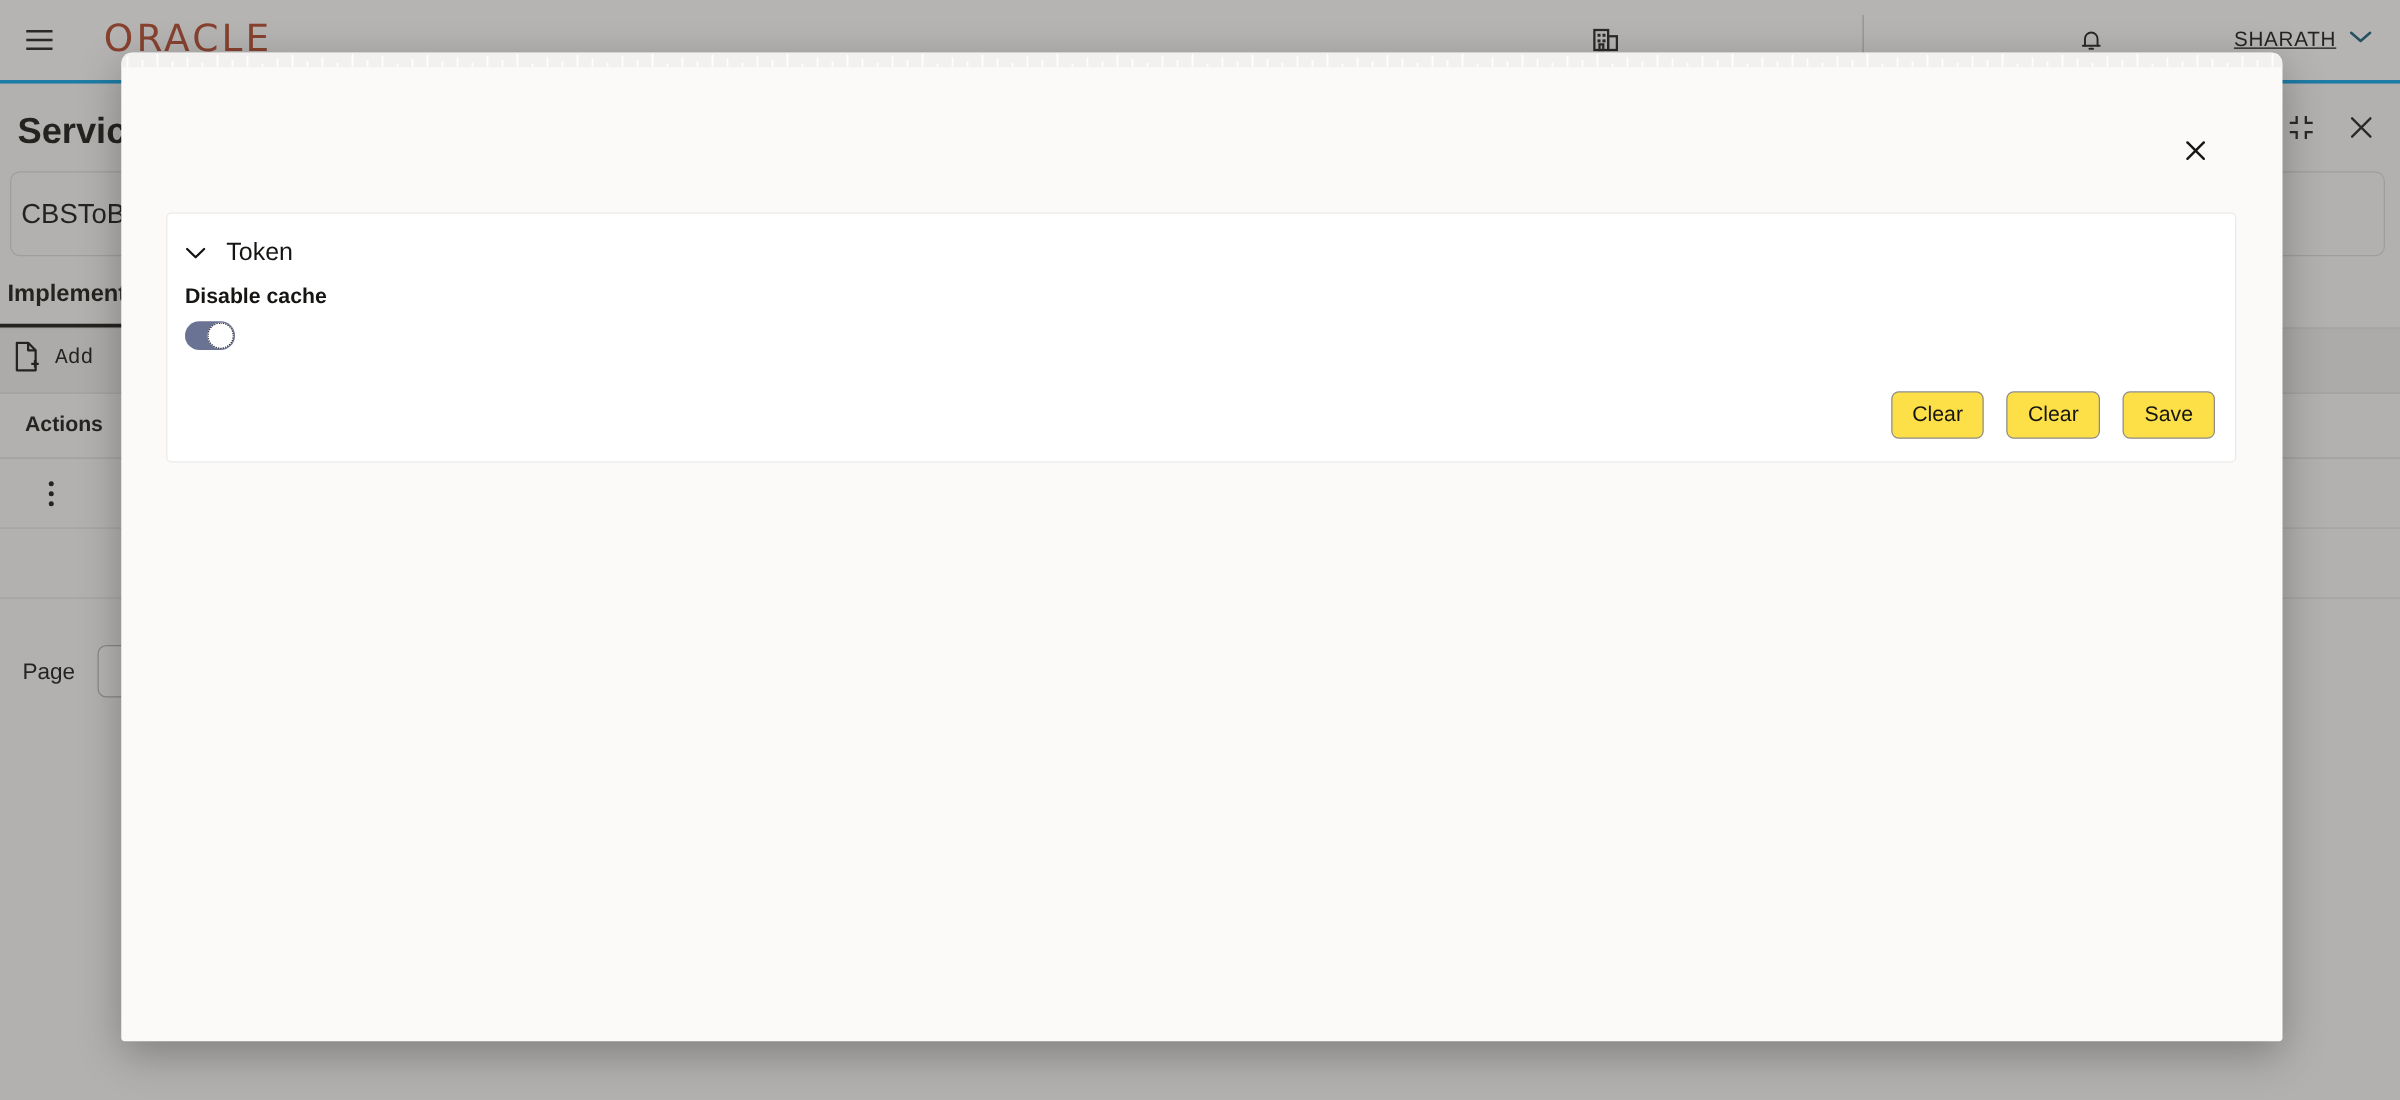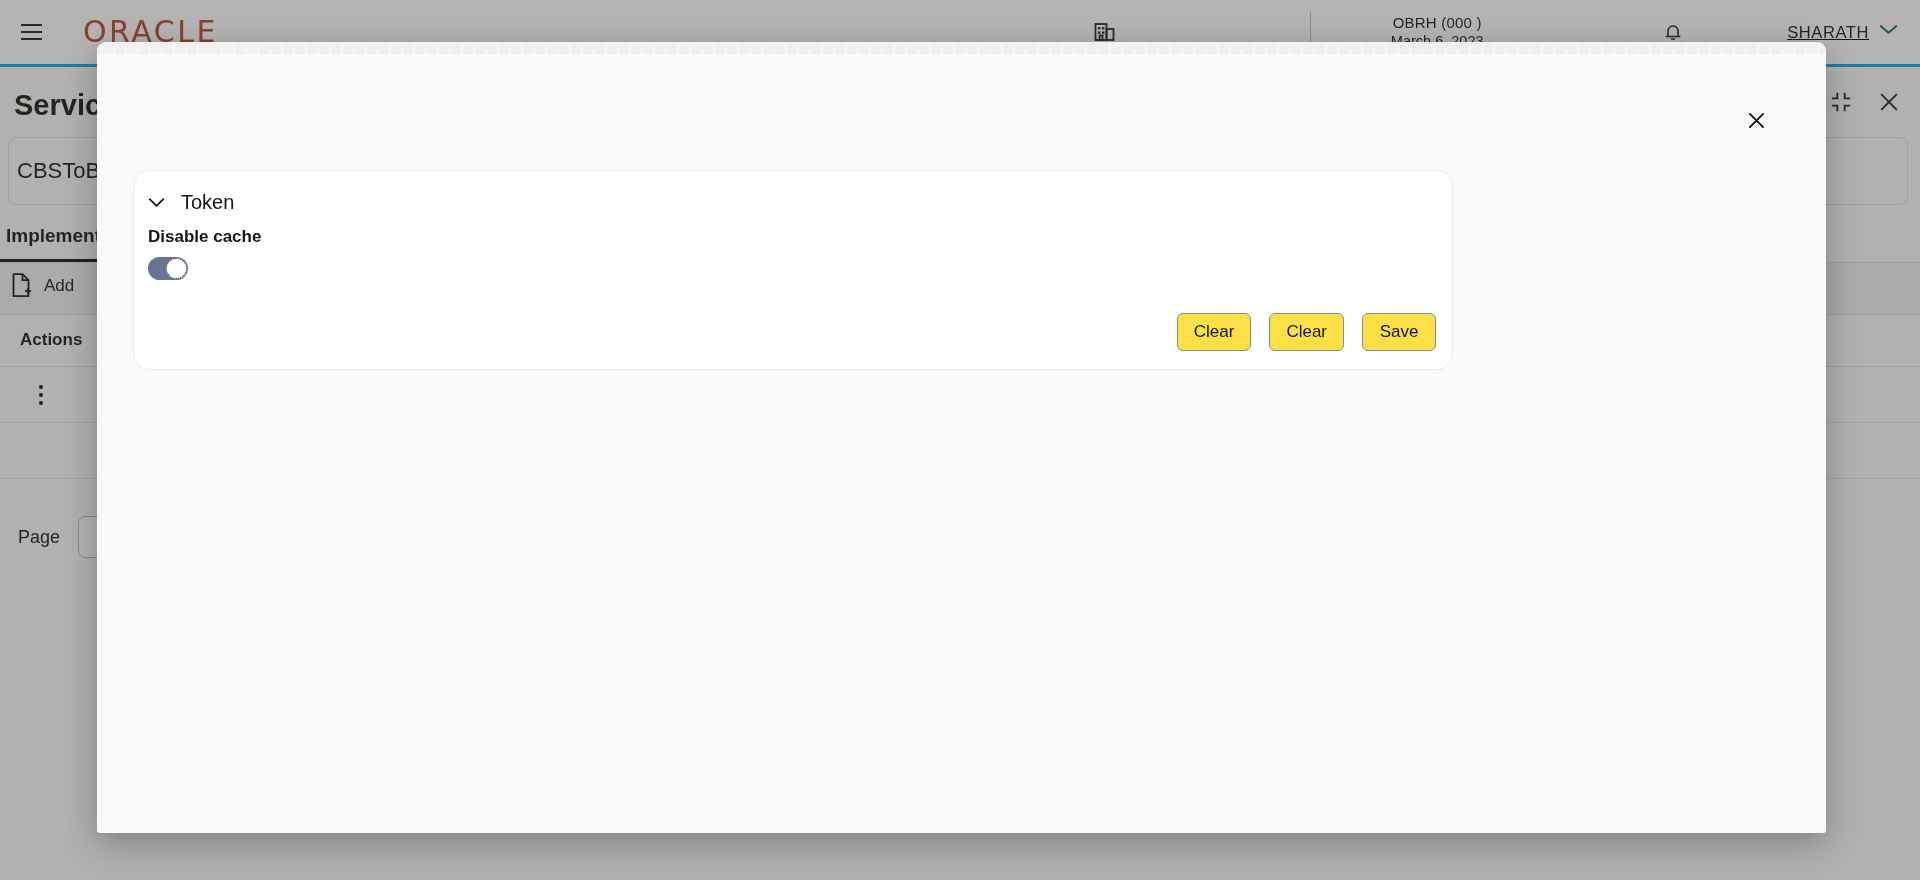--- a/index.html
+++ b/index.html
@@ -190,20 +190,21 @@
     background: #f2f1ef;
     border-bottom: 1px solid #e2e0dd;
   }
   .add-btn {
     position: absolute;
     top: 10px; left: 10px;
     display: flex; align-items: center; gap: 11px;
     font-size: 17px;
     color: #161513;
     cursor: pointer;
+    font-family: Liberation Mono, monospace;
   }
 
   .table-head {
     position: absolute;
     top: 248px; left: 0;
     width: 1920px;
     height: 52px;
     border-bottom: 1px solid #dedbd7;
   }
   .th-actions {
@@ -315,25 +316,25 @@
     left: 35px;
     font-size: 21px;
     color: #161513;
     letter-spacing: .1px;
   }
 
   .panel {
     position: absolute;
     left: 36px;
     top: 90px;
-    width: 1320px;
+    width: 1656px;
     height: 200px;
     background: #ffffff;
     border: 1px solid #eceae8;
-    border-radius: 16px;
+    border-radius: 4px;
   }
 
   .section-head {
     position: absolute;
     top: 20px; left: 14px;
     display: flex;
     align-items: center;
     gap: 16px;
     cursor: pointer;
   }
@@ -424,24 +425,20 @@
           <rect x="5" y="7" width="2.4" height="2.4" fill="#1f1f1f" stroke="none"></rect>
           <rect x="9" y="7" width="2.4" height="2.4" fill="#1f1f1f" stroke="none"></rect>
           <rect x="5" y="11.5" width="2.4" height="2.4" fill="#1f1f1f" stroke="none"></rect>
           <rect x="9" y="11.5" width="2.4" height="2.4" fill="#1f1f1f" stroke="none"></rect>
           <rect x="6.6" y="15.5" width="3" height="4.5"></rect>
         </svg>
       </div>
 
       <div class="topbar-divider"></div>
 
-      <div class="entity-block">
-        <div class="entity-name">OBRH  (000 )</div>
-        <div class="entity-date">March 6, 2023</div>
-      </div>
 
       <div class="bell-wrap">
         <svg width="22" height="22" viewBox="0 0 24 24" fill="none" stroke="#1f1f1f" stroke-width="1.7" stroke-linecap="round">
           <path d="M6.5 17V11a5.5 5.5 0 0 1 11 0v6"></path>
           <line x1="4.6" y1="17" x2="19.4" y2="17"></line>
           <path d="M10.4 19.6h3.2"></path>
         </svg>
       </div>
 
       <div class="user-block">

